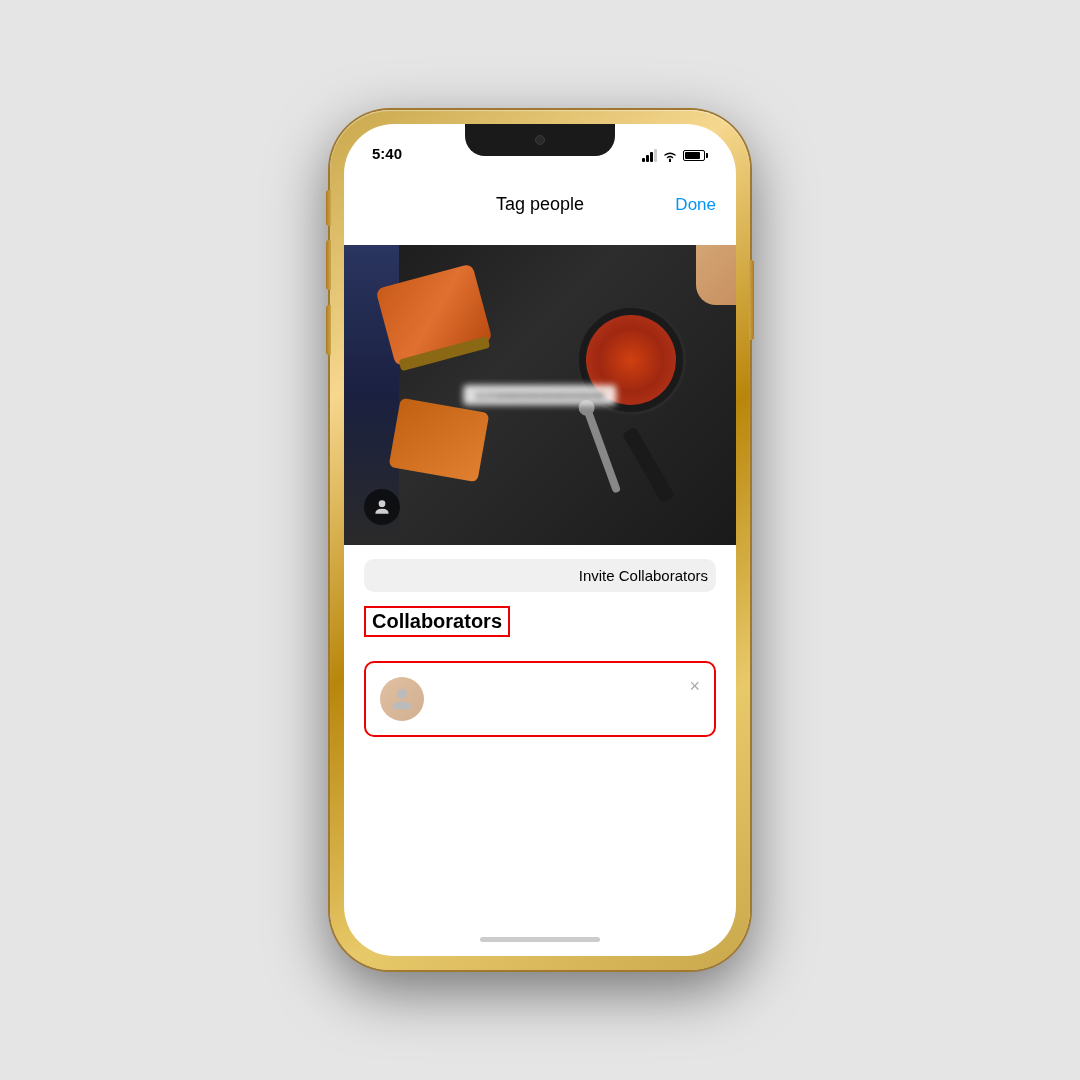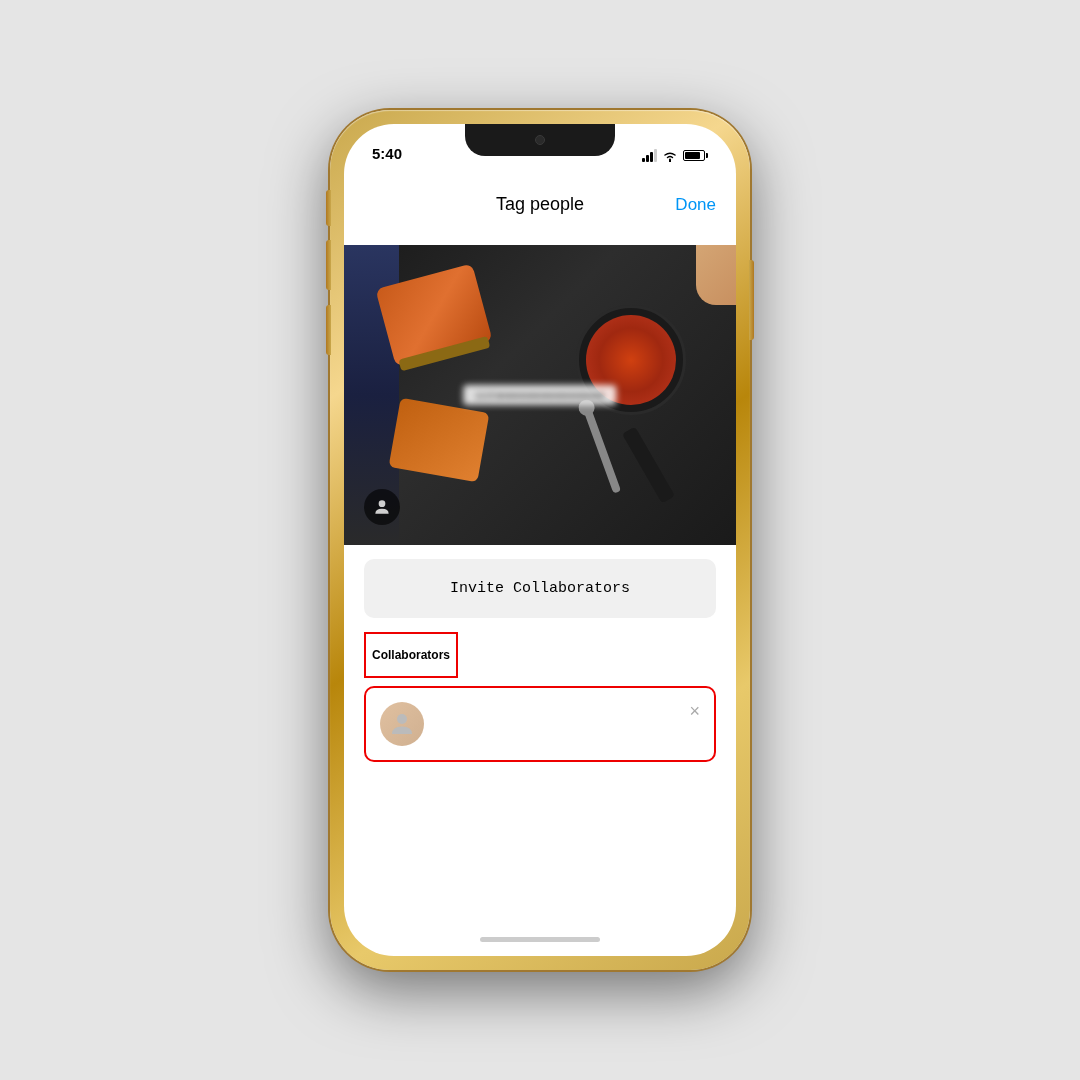--- a/index.html
+++ b/index.html
@@ -323,45 +323,44 @@
       border-radius: 50%;
       background: rgba(0,0,0,0.6);
       display: flex;
       align-items: center;
       justify-content: center;
     }
 
     
     .invite-button {
       margin: 14px 20px;
-      padding: 21px;
+      padding: 8px;
       background: #f0f0f0;
       border-radius: 10px;
-      text-align: center;
+      text-align: right;
       font-size: 15px;
       font-weight: 500;
       color: #000;
       flex-shrink: 0;
-      font-family: Liberation Mono, monospace;
     }
 
     
     .collaborators-section {
       padding: 0 20px;
       flex-shrink: 0;
     }
 
     .collaborators-title {
-      font-size: 12px;
+      font-size: 20px;
       font-weight: 700;
       color: #000;
-      margin-bottom: 8px;
+      margin-bottom: 24px;
       border: 2px solid #e00;
       display: inline-block;
-      padding: 14px 6px;
+      padding: 2px 6px;
     }
 
     .collaborators-description {
       font-size: 13px;
       color: #666;
       line-height: 1.5;
       margin-bottom: 16px;
     }
 
     

